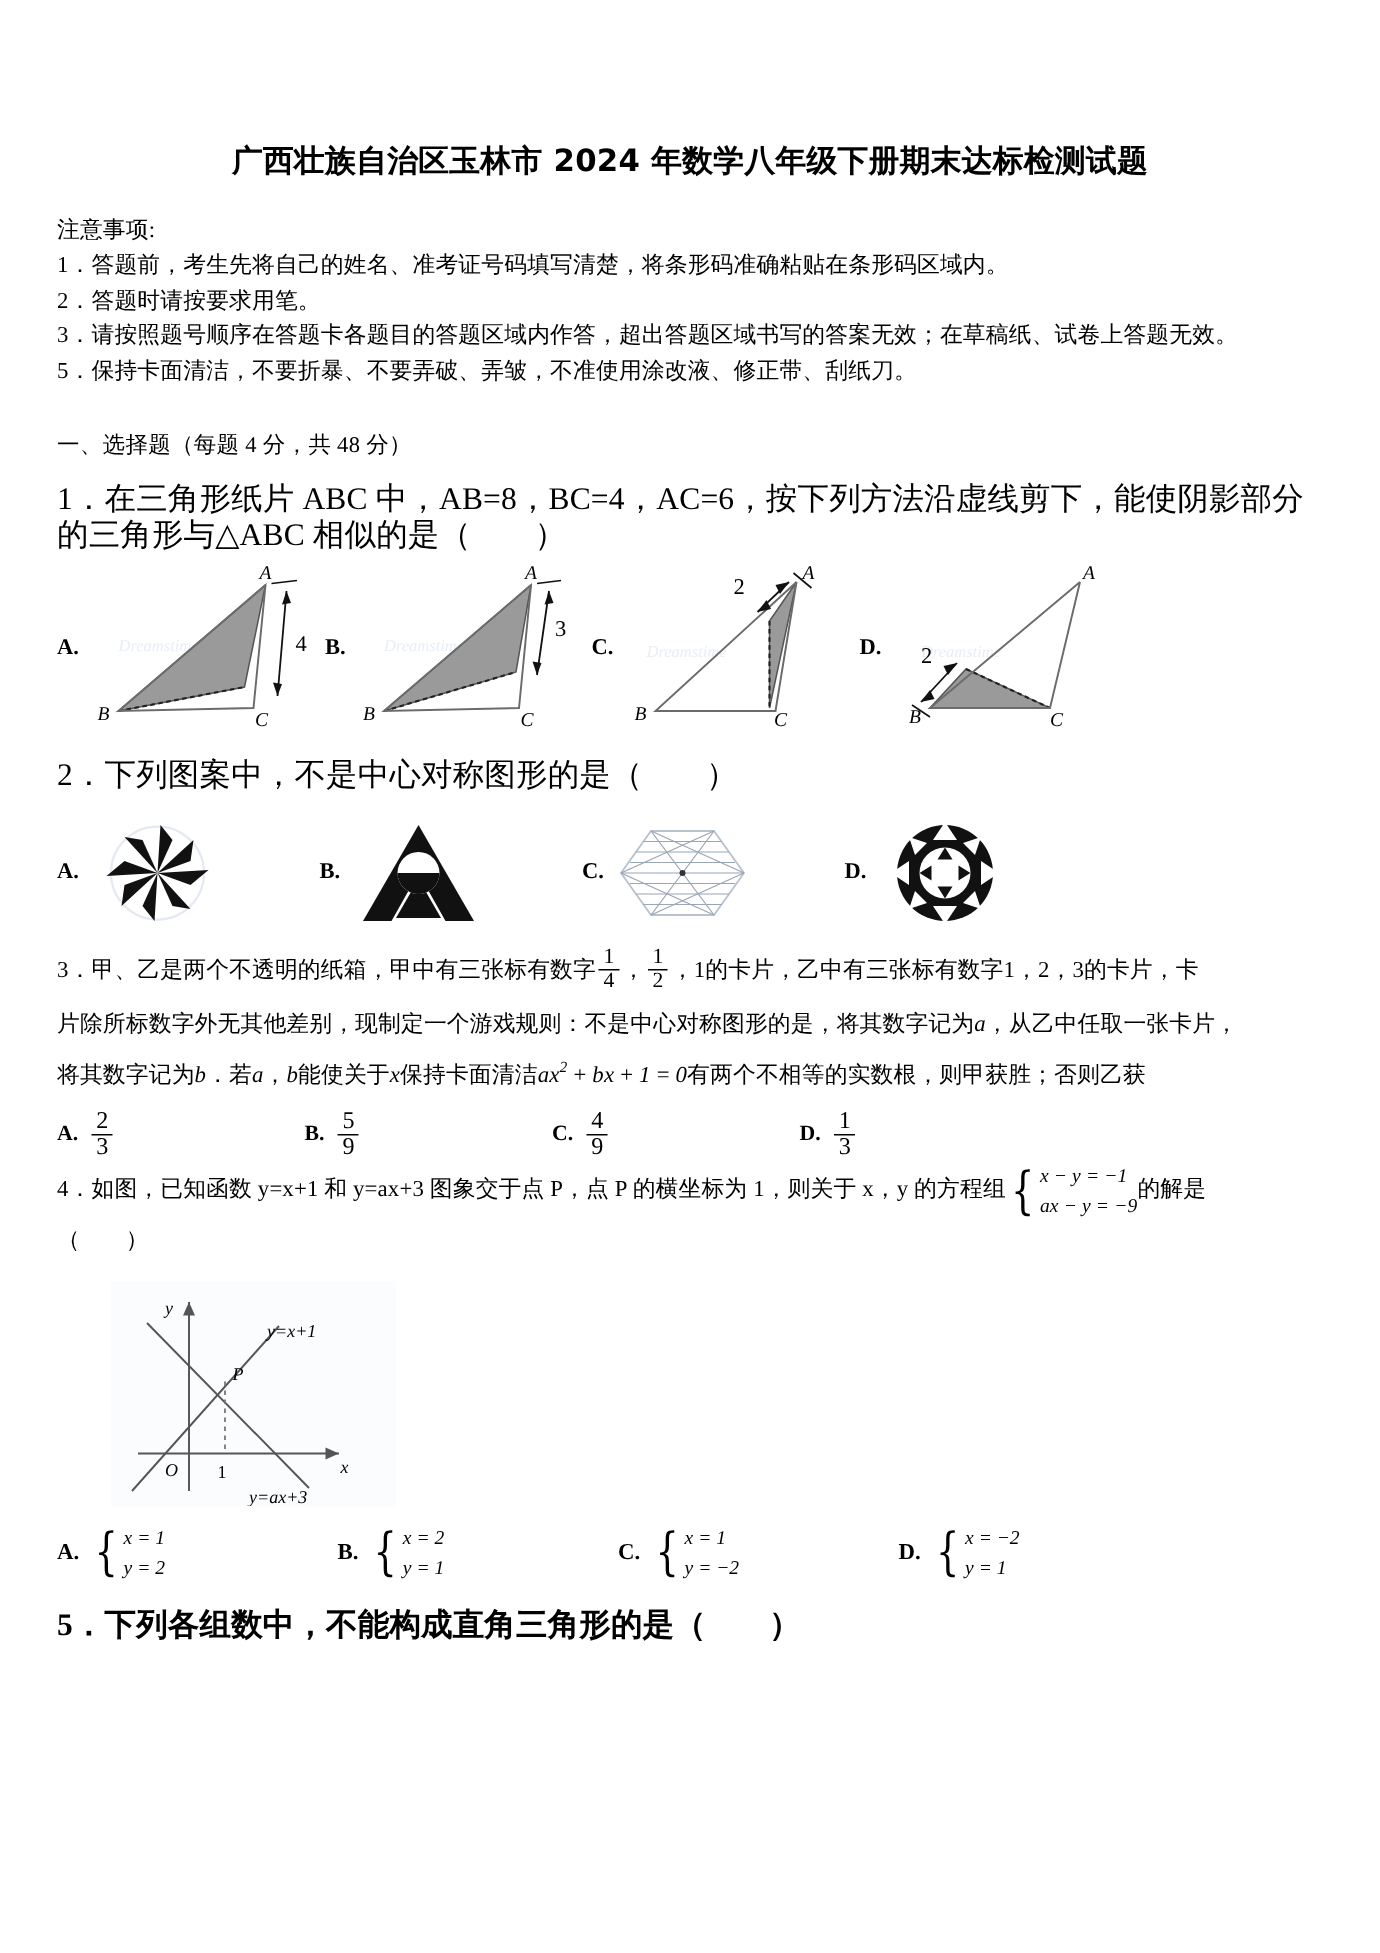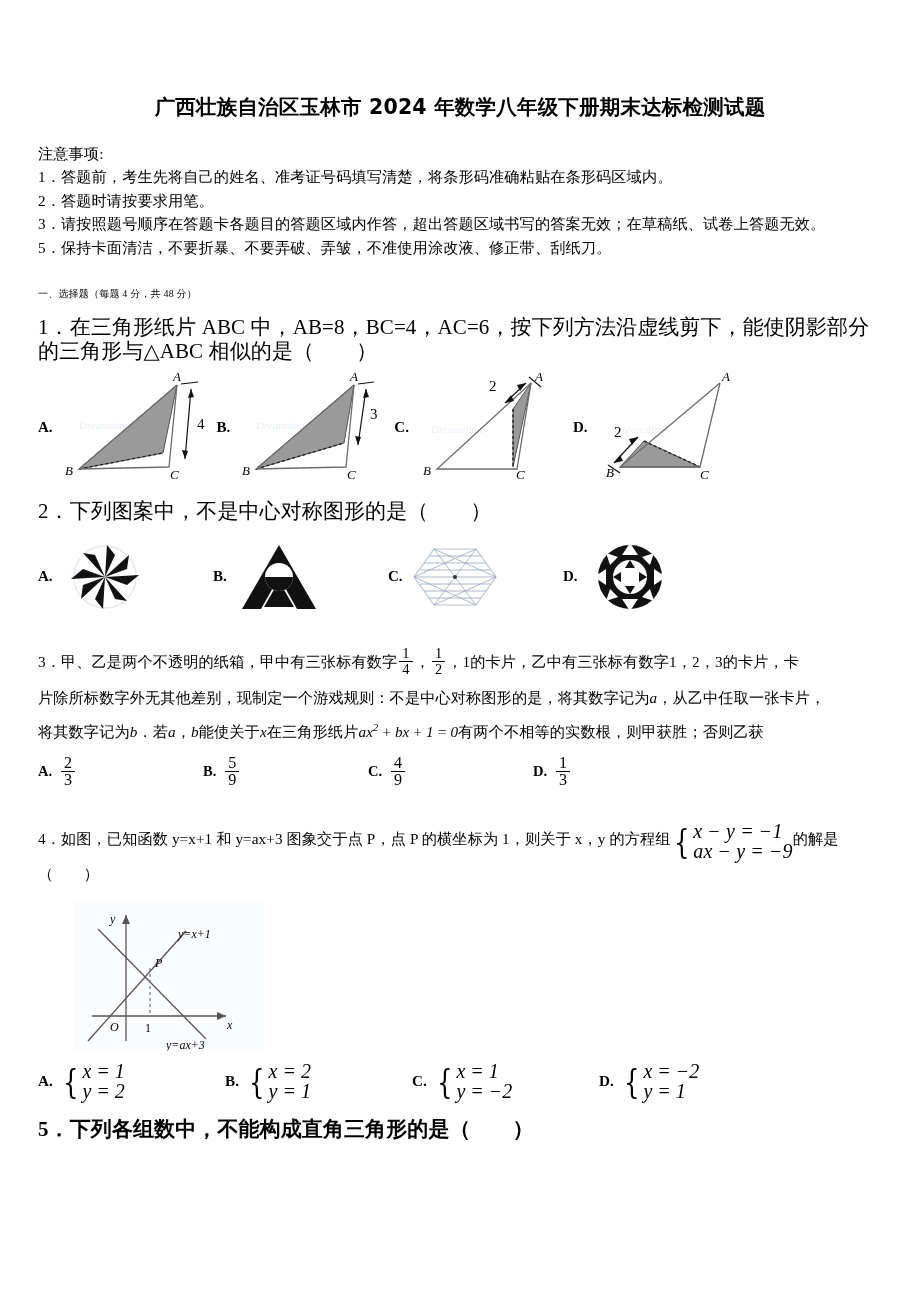--- a/index.html
+++ b/index.html
@@ -35,21 +35,21 @@
   .notice {
     margin-top: 22px;
   }
   .notice-line {
     font-size: 15.2px;
     line-height: 23.6px;
     white-space: nowrap;
     letter-spacing: 0.1px;
   }
   .section-head {
-    font-size: 10px;
+    font-size: 15px;
     margin-top: 27px;
     letter-spacing: 0.2px;
   }
   .qline {
     font-size: 21px;
     line-height: 24px;
     letter-spacing: 0.1px;
   }
   .q {
     margin-top: 14px;
@@ -108,21 +108,21 @@
   }
   .brace {
     font-size: 34px;
     line-height: 0.72;
     font-family: "DejaVu Serif", serif;
     transform: scaleX(0.72);
     margin-right: 1px;
   }
   .sys-rows {
     display: inline-block;
-    font-size: 20px;
+    font-size: 13px;
     line-height: 20px;
     font-style: italic;
   }
   .opts-sys .opt { width: 187px; align-items: center; }
 
   
   .fig-row-1 {
     display: flex;
     align-items: flex-end;
     margin-top: 4px;
@@ -335,29 +335,29 @@
             <polygon points="38,53 33,45 43,45"></polygon>
             <polygon points="21,36 29,31 29,41"></polygon>
           </g>
         </svg>
         </span>
       </div>
 
     </div>
   </div>
 
-  <div class="q" style="margin-top:28px;">
+  <div class="q" style="margin-top:8px;">
     <div class="q-para">
       <span>3．甲、乙是两个不透明的纸箱，甲中有三张标有数字</span><span class="frac"><span class="num">1</span><span class="den">4</span></span><span>，</span><span class="frac"><span class="num">1</span><span class="den">2</span></span><span>，1的卡片，乙中有三张标有数字1，2，3的卡片，卡</span>
     </div>
     <div class="q-para" style="line-height:34px;">
       <span>片除所标数字外无其他差别，现制定一个游戏规则：不是中心对称图形的是，将其数字记为</span><em class="it">a</em><span>，从乙中任取一张卡片，</span>
     </div>
     <div class="q-para" style="line-height:34px;">
-      <span>将其数字记为</span><em class="it">b</em><span>．若</span><em class="it">a</em><span>，</span><em class="it">b</em><span>能使关于</span><em class="it">x</em><span>在三角形纸片</span><em class="it">ax<sup class="pw">2</sup> + bx + 1 = 0</em><span>有两个不相等的实数根，则甲获胜；否则乙获</span>
+      <span>将其数字记为</span><em class="it">b</em><span>．若</span><em class="it">a</em><span>，</span><em class="it">b</em><span>能使关于</span><em class="it">x</em><span>保持卡面清洁</span><em class="it">ax<sup class="pw">2</sup> + bx + 1 = 0</em><span>有两个不相等的实数根，则甲获胜；否则乙获</span>
     </div>
 
     <div class="opts opts-frac" style="margin-top:6px;">
       <div class="opt">
         <span class="opt-letter">A.</span>
         <span class="frac" style="vertical-align:middle;font-size:1.06em;">
           <span class="num">2</span>
             <span class="den">3</span>
         </span>
       </div>
@@ -378,21 +378,21 @@
       <div class="opt">
         <span class="opt-letter">D.</span>
         <span class="frac" style="vertical-align:middle;font-size:1.06em;">
           <span class="num">1</span>
             <span class="den">3</span>
         </span>
       </div>
     </div>
   </div>
 
-  <div class="q" style="margin-top:32px;">
+  <div class="q" style="margin-top:0;">
     <div class="q-para" style="line-height:30px;">
       <span>4．如图，已知函数 y=x+1 和 y=ax+3 图象交于点 P，点 P 的横坐标为 1，则关于 x，y 的方程组</span><span class="sys">
           <span class="brace">{</span>
           <span class="sys-rows">
             <span style="display:block">x − y = −1</span>
             <span style="display:block">ax − y = −9</span>
           </span>
         </span><span>的解是</span>
     </div>
     <div class="q-para" style="line-height:26px;">（　　）</div>

